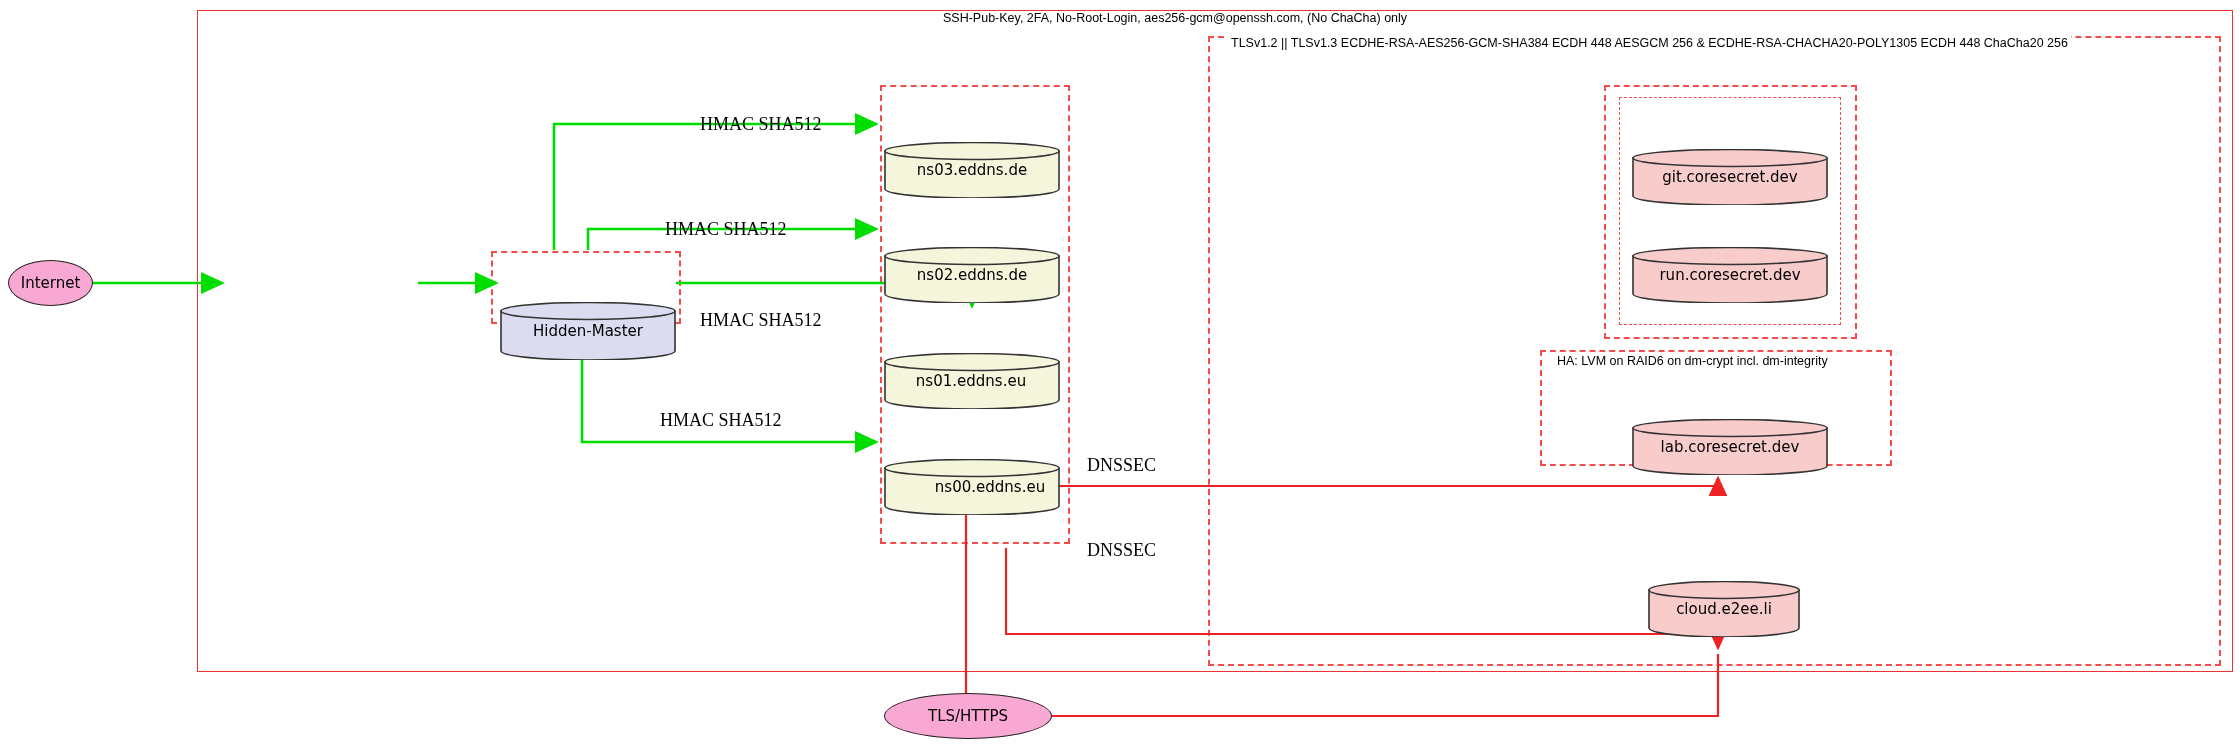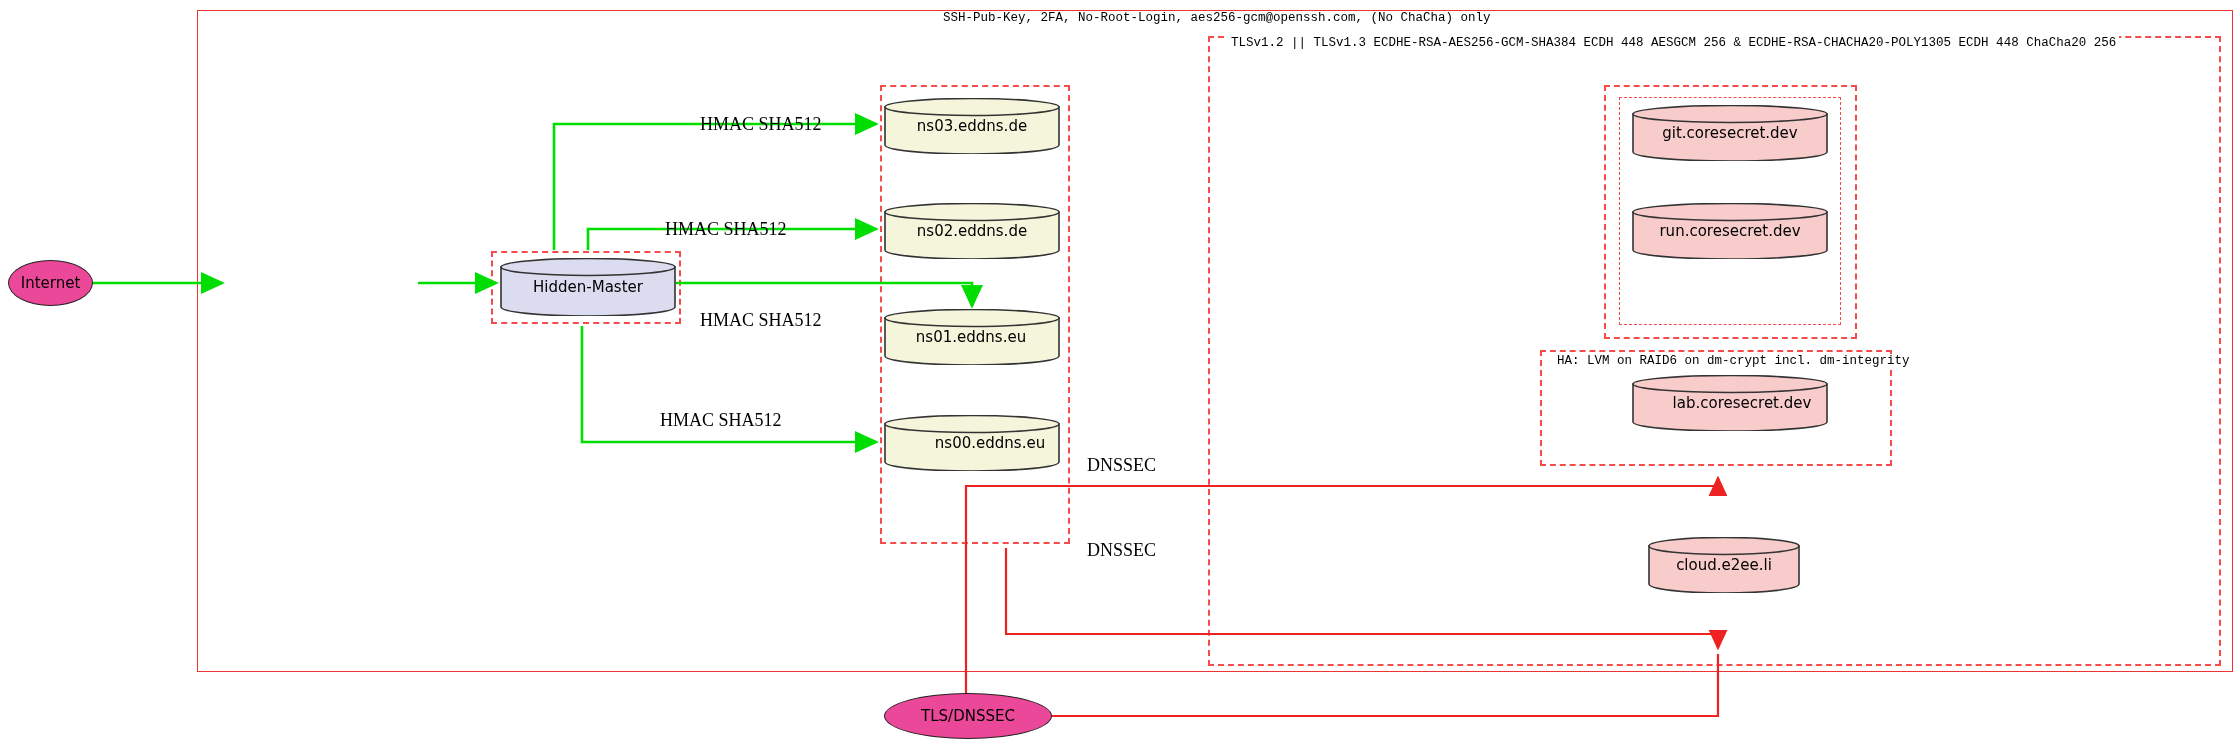--- a/index.html
+++ b/index.html
@@ -28,21 +28,21 @@
     border: 1.5px solid #ee3333;
   }
   .boundary.dashed {
     border: 2px dashed #f44b4b;
   }
   .boundary.dashed-thin {
     border: 1.6px dashed #f44b4b;
   }
   .boundary-label {
     position: absolute;
-    font-family: Liberation Mono, monospace;
+    font-family: Liberation Sans, sans-serif;
     font-size: 12.5px;
     color: #000000;
     white-space: nowrap;
     background: #ffffff;
     padding: 0 3px;
     line-height: 14px;
   }
 
   
   .node {
@@ -53,21 +53,21 @@
     justify-content: center;
     font-family: "DejaVu Sans", sans-serif;
     color: #000000;
     white-space: nowrap;
   }
 
   
   .node.ellipse {
     border: 1.6px solid #222222;
     border-radius: 50%;
-    background: #ec4899;
+    background: #f9a8d4;
     font-size: 15px;
   }
 
   
   .node.diamond-wrap {
     background: transparent;
   }
   .node.diamond-wrap .dia-svg {
     position: absolute;
     left: 0;
@@ -75,20 +75,21 @@
   }
   .node.diamond-wrap .dia-label {
     position: relative;
     z-index: 2;
     font-size: 15px;
   }
 
   
   .cyl {
     position: absolute;
+    margin-top: 44px;
   }
   .cyl .cyl-svg {
     position: absolute;
     left: 0;
     top: 0;
   }
   .cyl .cyl-label {
     position: absolute;
     left: 0;
     top: 0;
@@ -234,33 +235,33 @@
   </div>
 
   <div class="cyl" style="left:1632px; top:105px; width:196px; height:56px;">
     <svg class="cyl-svg" width="196" height="56" viewBox="0 0 196 56">
       <path d="M1,9 L1,47 A97,9 0 0 0 195,47 L195,9 Z" fill="#f9cccc" stroke="#333333" stroke-width="1.6"></path>
       <ellipse cx="98" cy="9" rx="97" ry="8.5" fill="#f9cccc" stroke="#333333" stroke-width="1.6"></ellipse>
     </svg>
     <div class="cyl-label">git.coresecret.dev</div>
   </div>
 
-  <div class="cyl" style="left:1632px; top:375px; width:196px; height:56px;padding-left:24px;">
+  <div class="cyl" style="left:1632px; top:375px; width:196px; height:56px;">
     <svg class="cyl-svg" width="196" height="56" viewBox="0 0 196 56">
       <path d="M1,9 L1,47 A97,9 0 0 0 195,47 L195,9 Z" fill="#f9cccc" stroke="#333333" stroke-width="1.6"></path>
       <ellipse cx="98" cy="9" rx="97" ry="8.5" fill="#f9cccc" stroke="#333333" stroke-width="1.6"></ellipse>
     </svg>
     <div class="cyl-label">lab.coresecret.dev</div>
   </div>
 
   <div class="cyl" style="left:1648px; top:537px; width:152px; height:56px;">
     <svg class="cyl-svg" width="152" height="56" viewBox="0 0 152 56">
       <path d="M1,9 L1,47 A75,9 0 0 0 151,47 L151,9 Z" fill="#f9cccc" stroke="#333333" stroke-width="1.6"></path>
       <ellipse cx="76" cy="9" rx="75" ry="8.5" fill="#f9cccc" stroke="#333333" stroke-width="1.6"></ellipse>
     </svg>
     <div class="cyl-label">cloud.e2ee.li</div>
   </div>
 
   <div class="node ellipse" style="left:884px; top:693px; width:168px; height:46px;">
-    <span>TLS/DNSSEC</span>
+    <span>TLS/HTTPS</span>
   </div>
 
 </div>
 
 </body></html>

